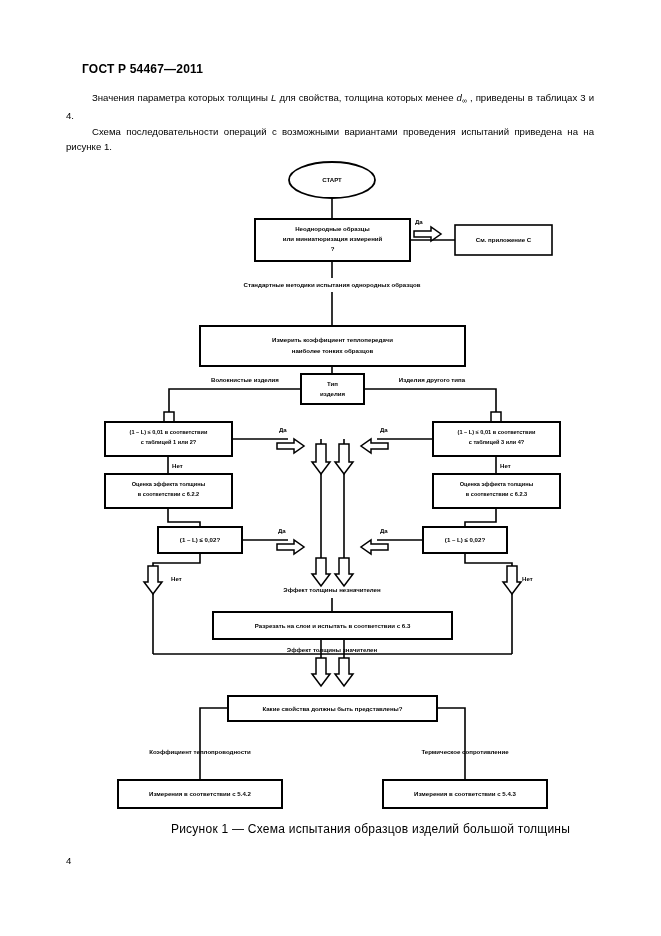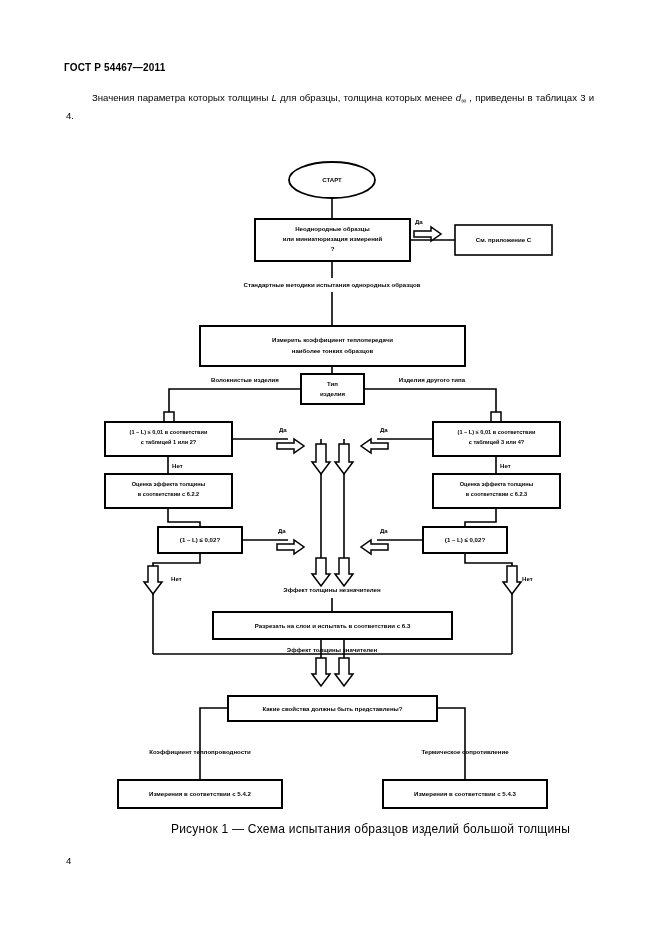--- a/index.html
+++ b/index.html
@@ -14,23 +14,23 @@
     height: 936px;
     background: #ffffff;
     font-family: "Liberation Sans", sans-serif;
     color: #000000;
     overflow: hidden;
   }
 
   
   .doc-header {
     position: absolute;
-    left: 64px;
+    left: 82px;
     top: 62px;
-    font-size: 10px;
+    font-size: 12px;
     font-weight: bold;
     letter-spacing: 0.2px;
     white-space: nowrap;
   }
 
   
   .body-text {
     position: absolute;
     left: 66px;
     top: 90px;
@@ -139,21 +139,22 @@
   }
 </style>
 </head>
 <body>
 
 <div class="page">
 
   <div class="doc-header">ГОСТ Р 54467—2011</div>
 
   <div class="body-text">
-    <p><span>Значения параметра которых толщины </span><i>L</i><span> для образцы, толщина которых менее </span><i>d</i><sub>∞</sub><span> , приведены в таблицах 3 и 4.</span></p>
+    <p><span>Значения параметра которых толщины </span><i>L</i><span> для свойства, толщина которых менее </span><i>d</i><sub>∞</sub><span> , приведены в таблицах 3 и 4.</span></p>
+    <p>Схема последовательности операций с возможными вариантами проведения испытаний приведена на на рисунке 1.</p>
   </div>
 
   <div class="figure">
     <svg width="661" height="690" viewBox="0 0 661 690" xmlns="http://www.w3.org/2000/svg">
 
       <ellipse class="oval" cx="332" cy="30" rx="43" ry="18"></ellipse>
       <text class="n-text" x="332" y="30.5">СТАРТ</text>
 
       <line class="conn" x1="332" y1="48" x2="332" y2="69"></line>
 

